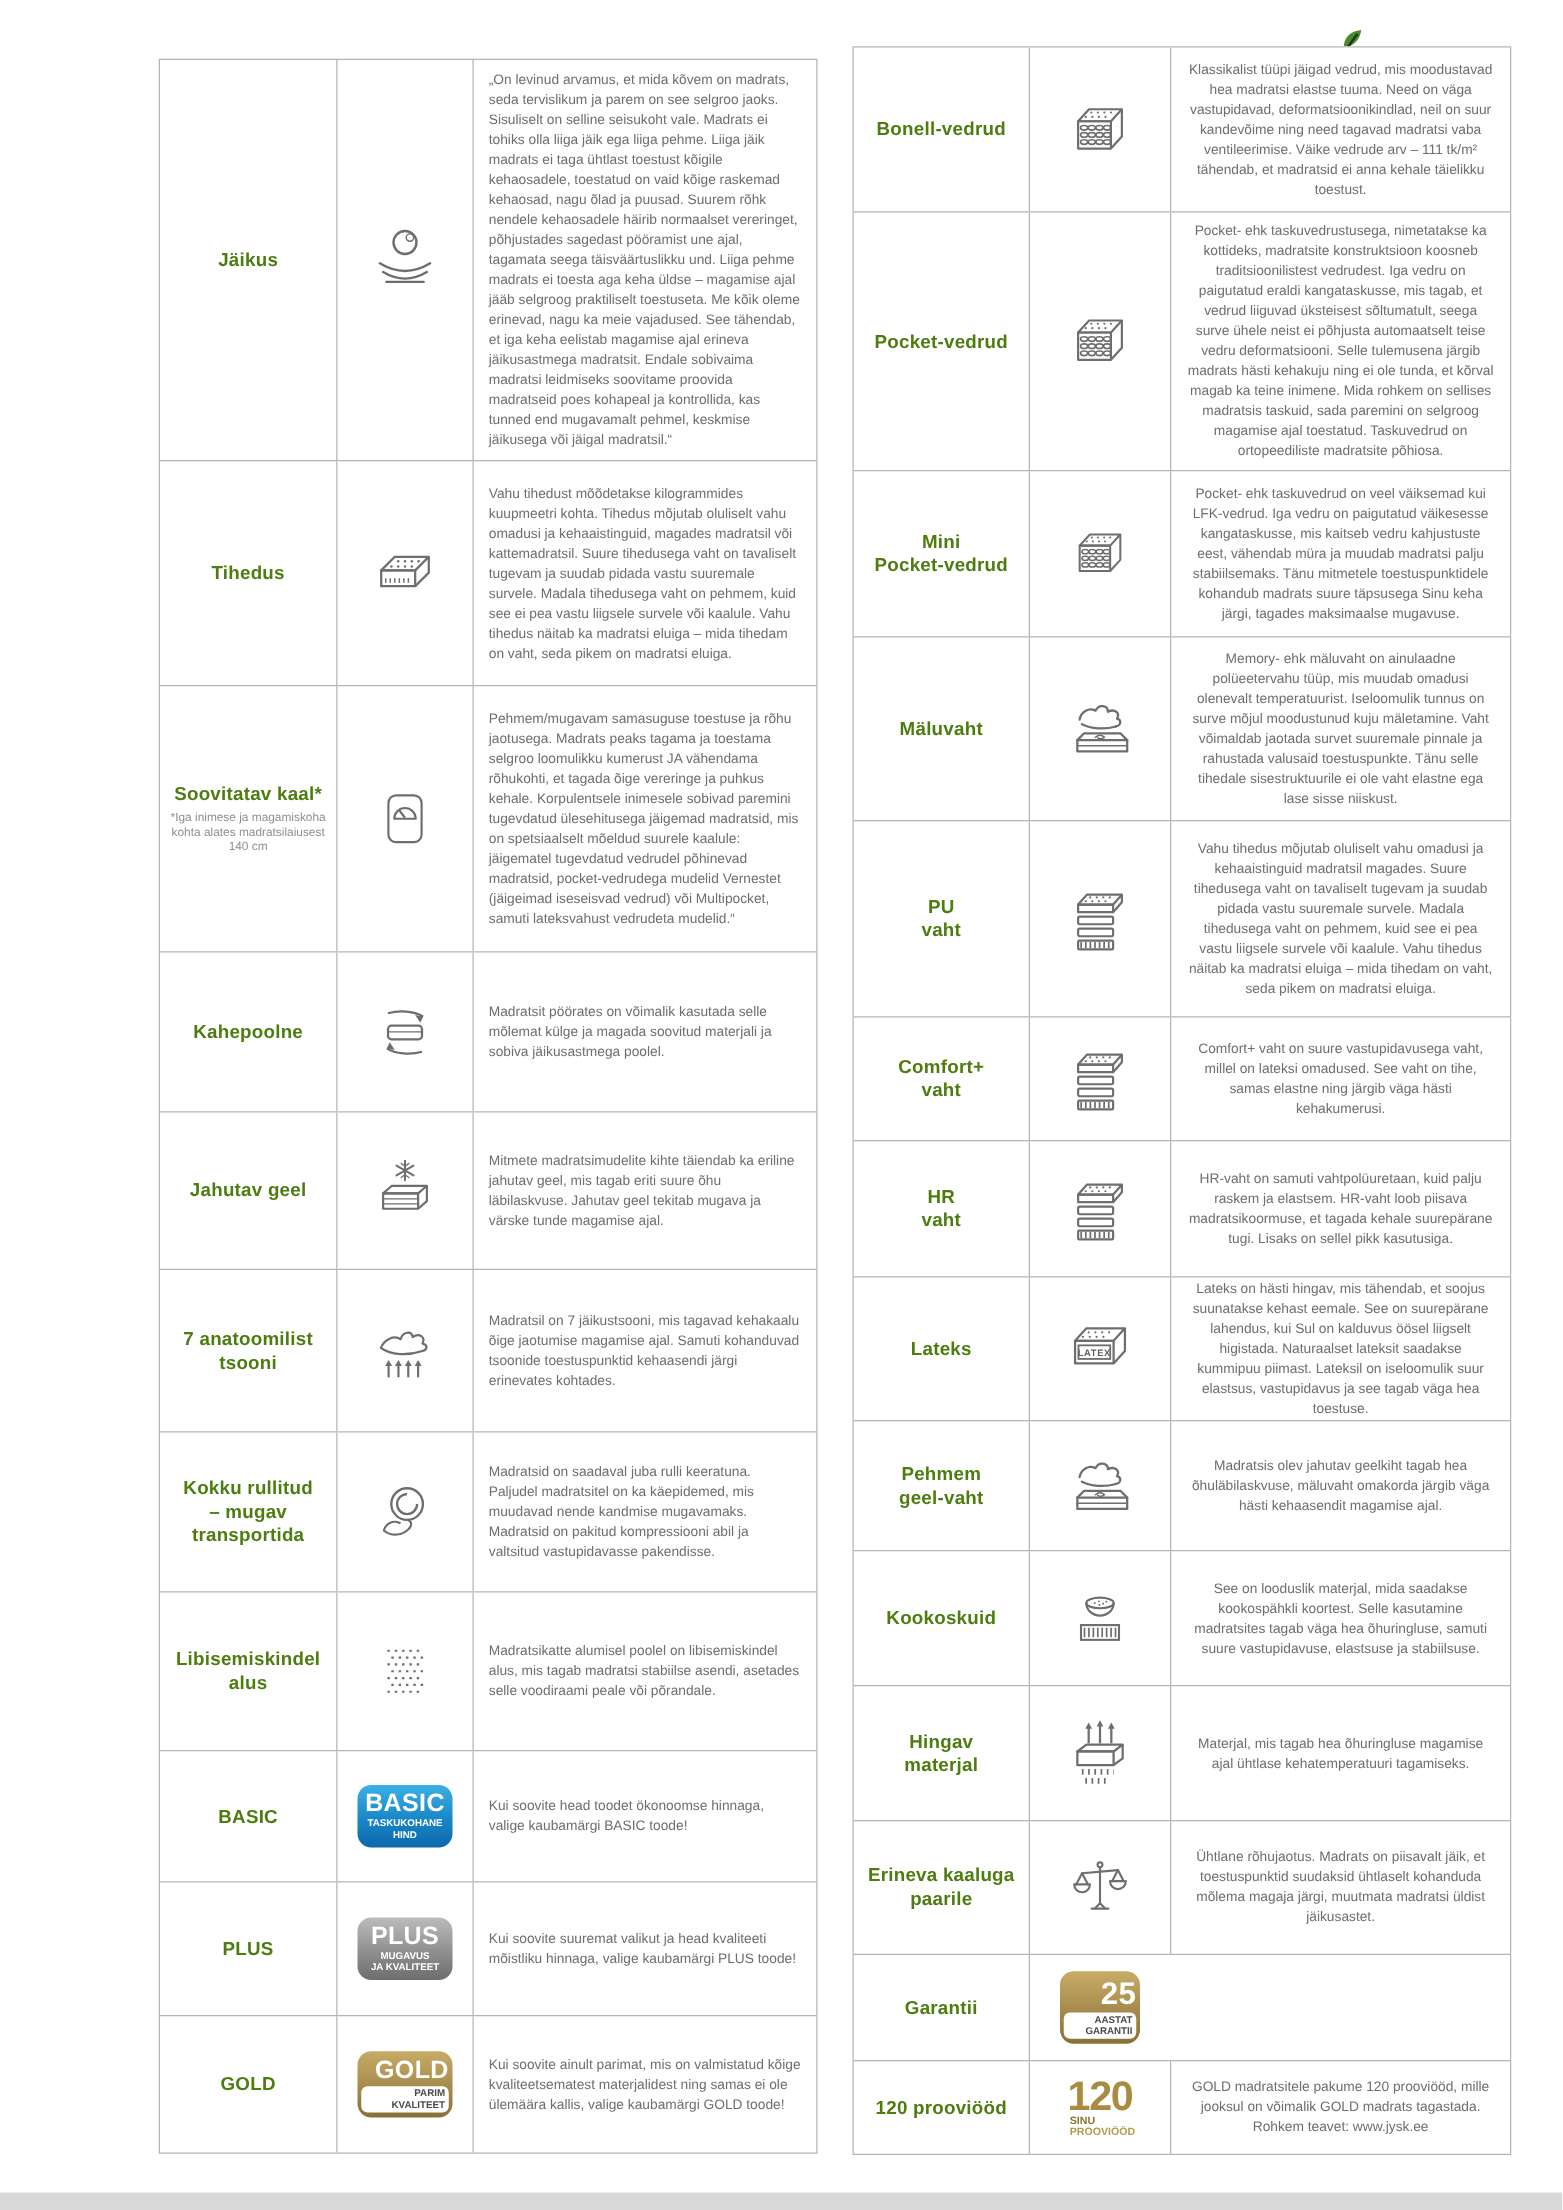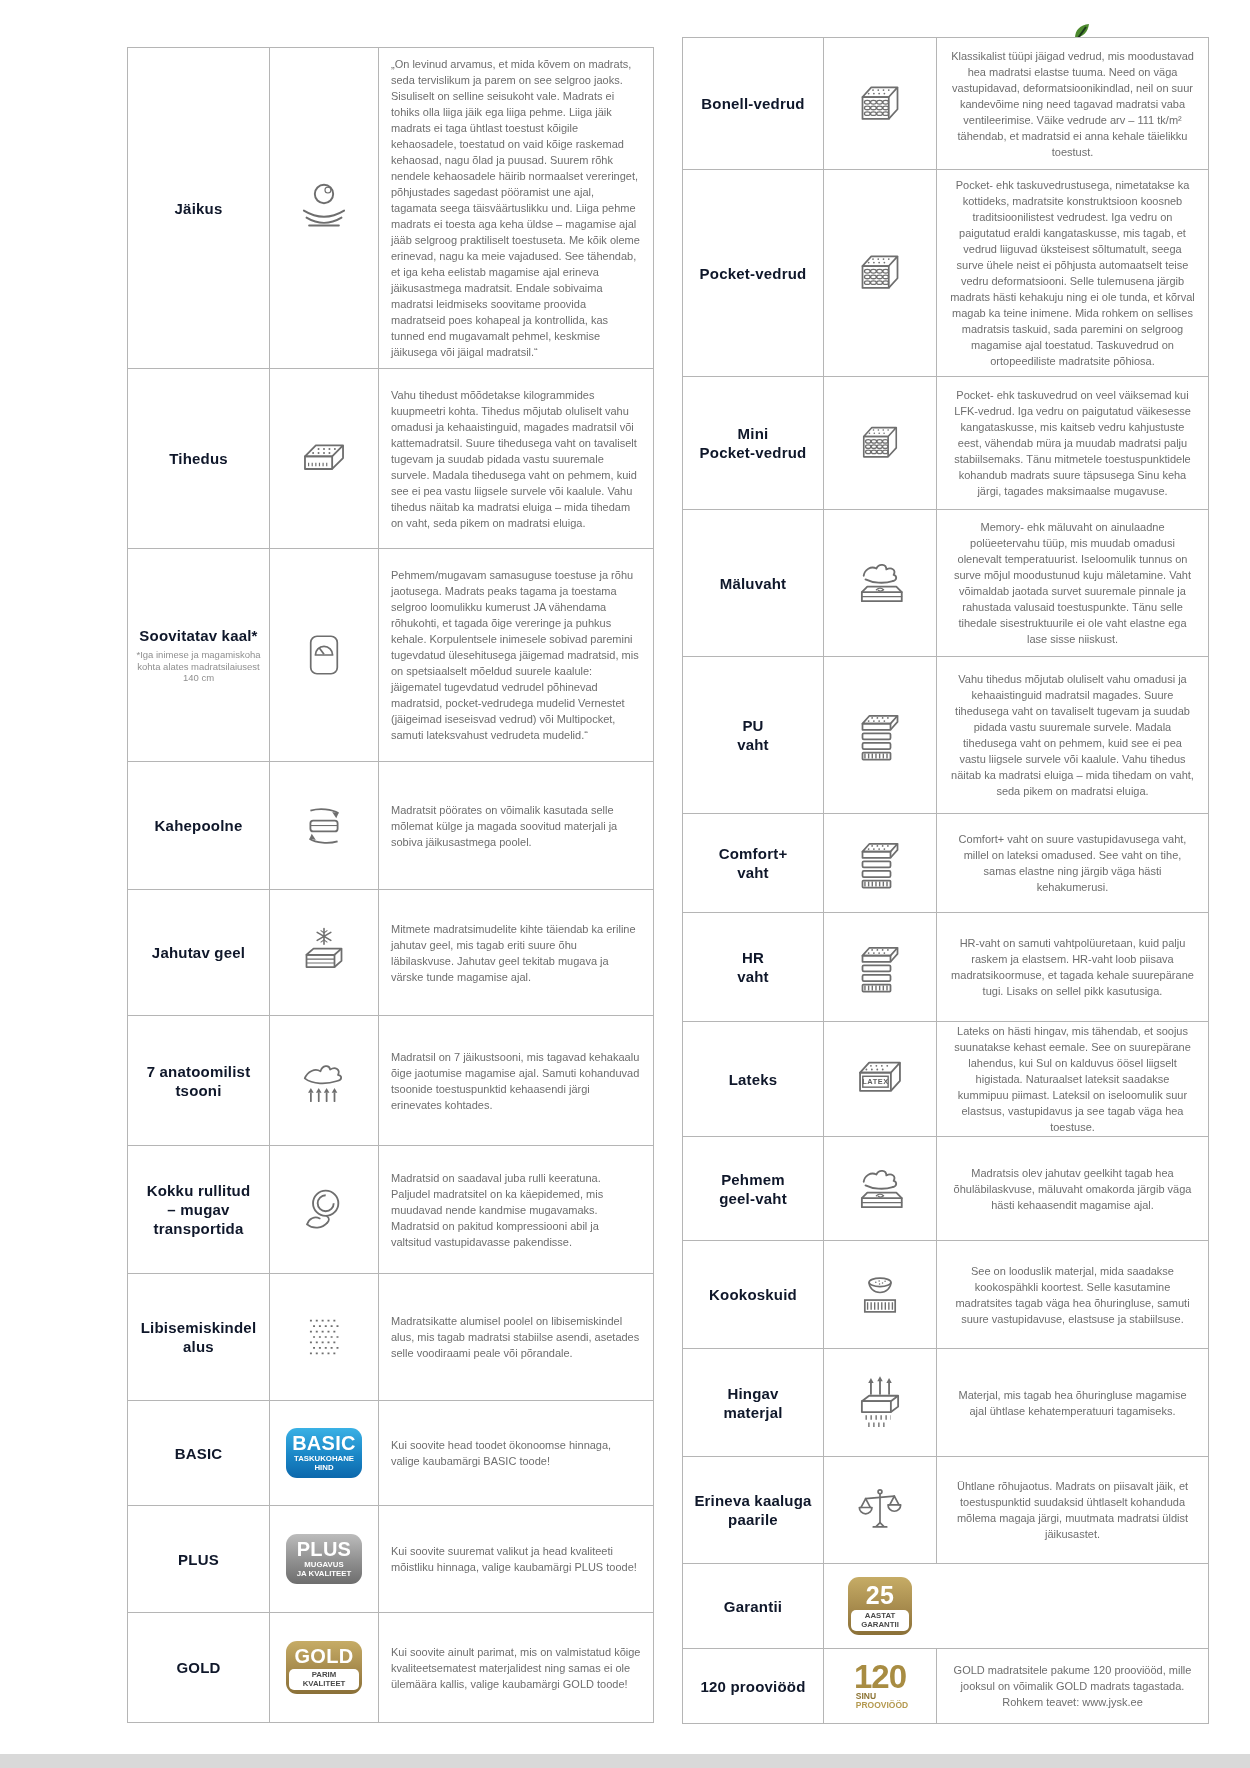--- a/index.html
+++ b/index.html
@@ -5,21 +5,21 @@
   html,body{margin:0;padding:0;}
   body{width:1250px;height:1768px;background:#ffffff;position:relative;
        font-family:"Liberation Sans",sans-serif;overflow:hidden;}
   .tbl{position:absolute;border:1px solid #b5b5b5;background:#fff;}
   .row{display:flex;box-sizing:border-box;border-top:1px solid #b5b5b5;}
   .row:first-child{border-top:none;}
   .cell{box-sizing:border-box;overflow:hidden;}
   .cell + .cell{border-left:1px solid #b5b5b5;}
   .term{display:flex;flex-direction:column;align-items:center;justify-content:center;
         text-align:center;padding:6px 8px;}
-  .term-label{font-size:15px;font-weight:700;color:#0f172a;line-height:19px;
+  .term-label{font-size:15px;font-weight:700;color:#4d7c0f;line-height:19px;
               white-space:pre-line;letter-spacing:.2px;}
   .term-note{font-size:9.5px;color:#8f8f8f;line-height:11.5px;margin-top:4px;font-weight:400;}
   .iconcell{display:flex;align-items:center;justify-content:center;}
   .iconcell svg{display:block;}
   .desc{display:flex;align-items:center;padding:8px 12px;}
   .desc p{margin:0;font-size:11px;line-height:16px;color:#6e6e6e;}
   #left-table{left:127px;top:47px;width:525px;}
   #left-table .term{width:141px;}
   #left-table .iconcell{width:109px;}
   #left-table .desc{width:275px;}
@@ -29,21 +29,21 @@
   #right-table .desc{width:272px;text-align:center;}
   .cell{height:100%;}
   .row{align-items:stretch;}
   
   .badge{width:76px;border-radius:11px;text-align:center;color:#fff;
          padding:6px 3px 5px;box-sizing:border-box;}
   .badge .b-title{font-weight:700;font-size:20px;line-height:19px;letter-spacing:.3px;}
   .badge .b-sub{font-weight:700;font-size:7.8px;line-height:8.6px;margin-top:2px;white-space:pre-line;}
   .badge.basic{background:linear-gradient(180deg,#3ab1e5 0%,#1a86c6 55%,#0c68ac 100%);}
   .badge.plus{background:linear-gradient(180deg,#bcbcbc 0%,#8f8f8f 55%,#6d6d6d 100%);}
-  .badge.gold{background:linear-gradient(180deg,#c6ac66 0%,#a3874a 60%,#8a7038 100%);padding-bottom:4px;}
+  .badge.gold{background:linear-gradient(180deg,#c6ac66 0%,#a3874a 60%,#8a7038 100%);padding-bottom:4px;text-align:right;}
   .badge .b-band{background:#fff;color:#4a4a4a;border-radius:5px;margin-top:3px;
                  padding:2px 3px;font-size:7.8px;line-height:8.6px;font-weight:700;white-space:pre-line;}
   .badge.warranty{width:64px;}
   .badge.warranty .b-title{font-size:25px;line-height:24px;}
   .trial-logo{display:flex;align-items:center;flex-direction:column;}
   .trial-num{font-size:33px;font-weight:700;color:#a88c42;letter-spacing:-1px;line-height:30px;}
   .trial-side{margin-left:4px;text-align:left;}
   .trial-l1{font-size:8.5px;font-weight:700;color:#8d7434;line-height:9.5px;}
   .trial-l2{font-size:8.5px;font-weight:700;color:#b59a50;line-height:9.5px;}
   .corner-mark{position:absolute;left:1072px;top:22px;width:20px;height:18px;}

